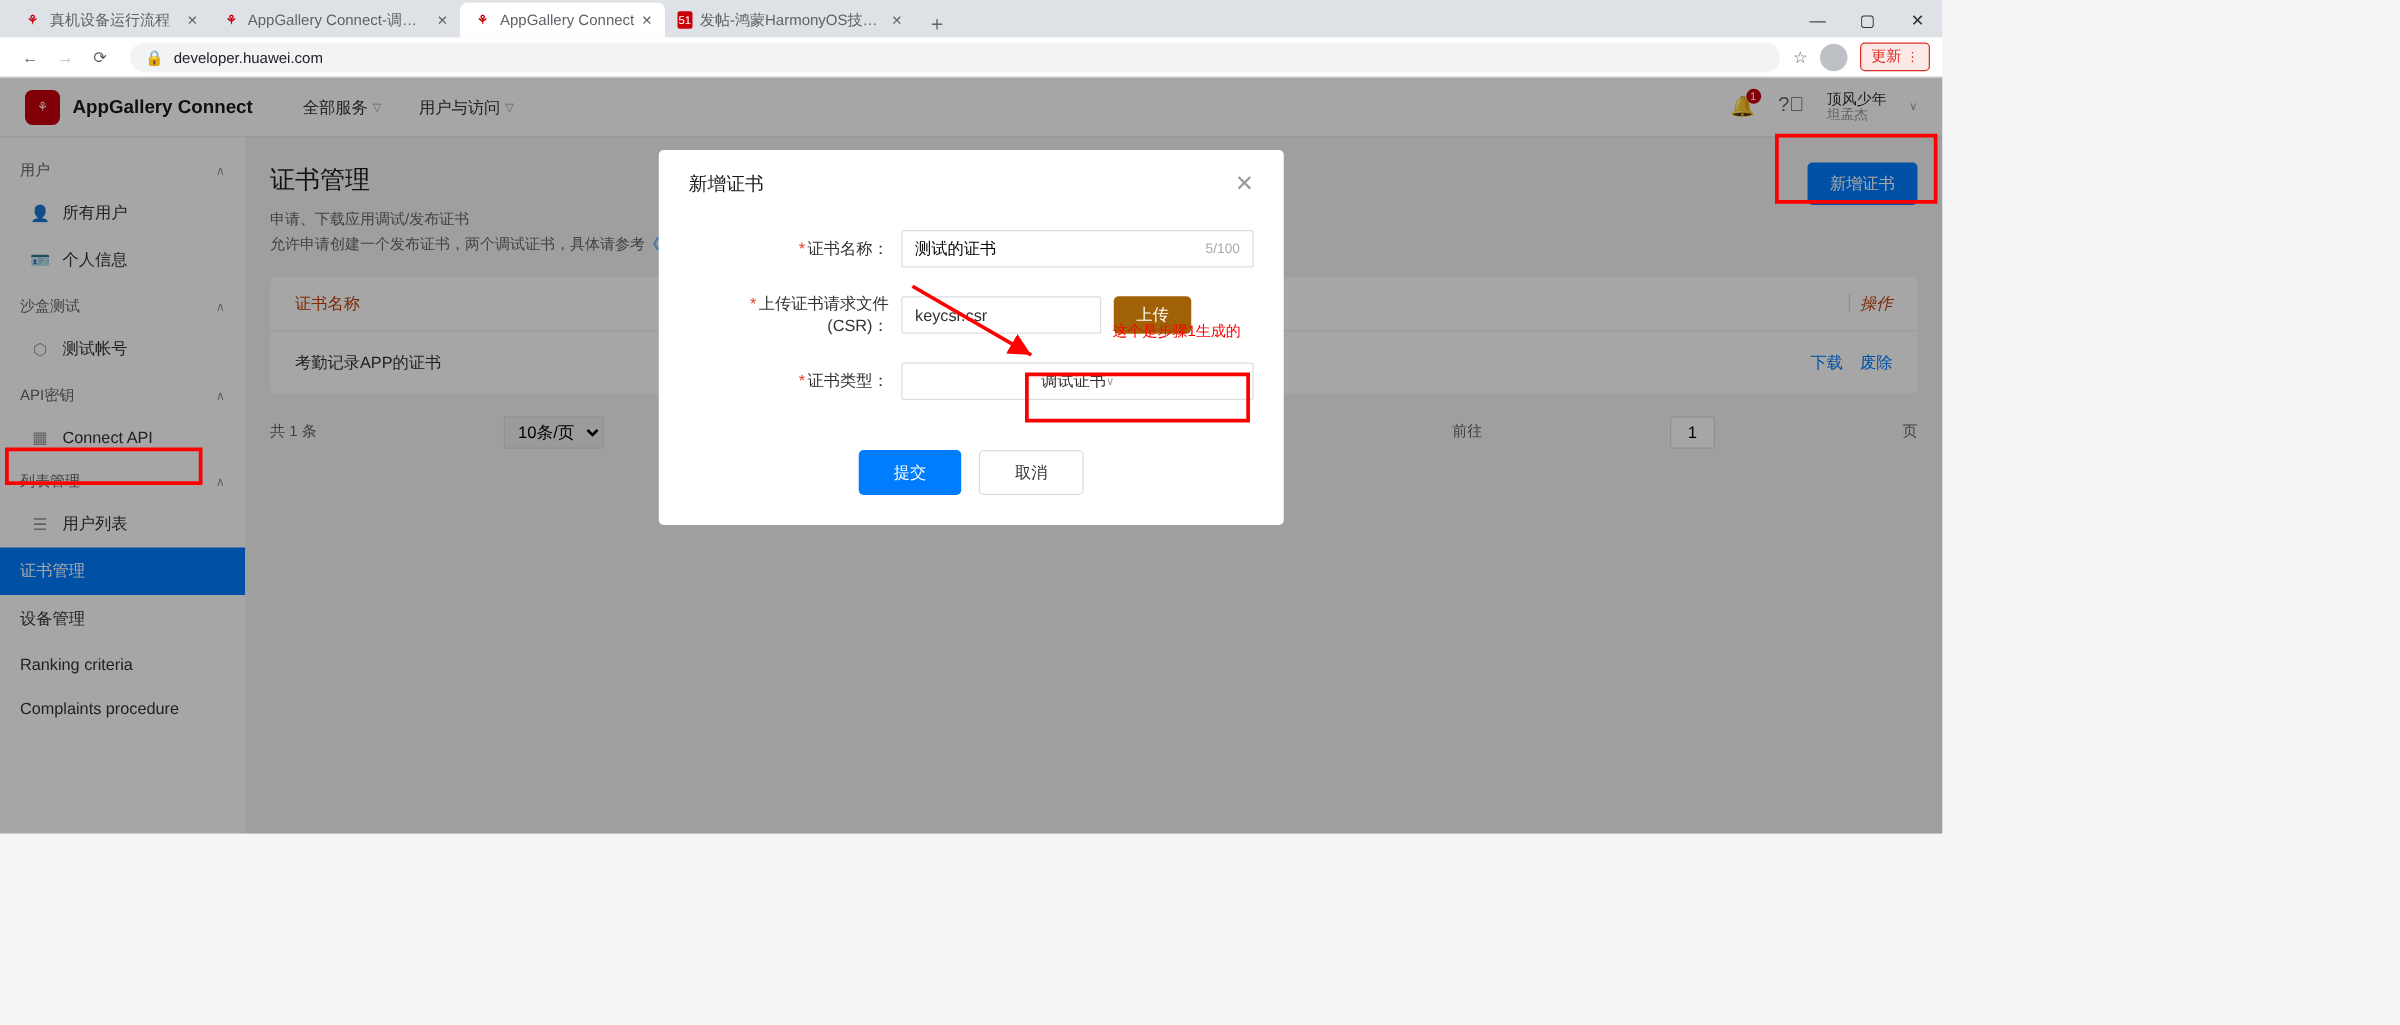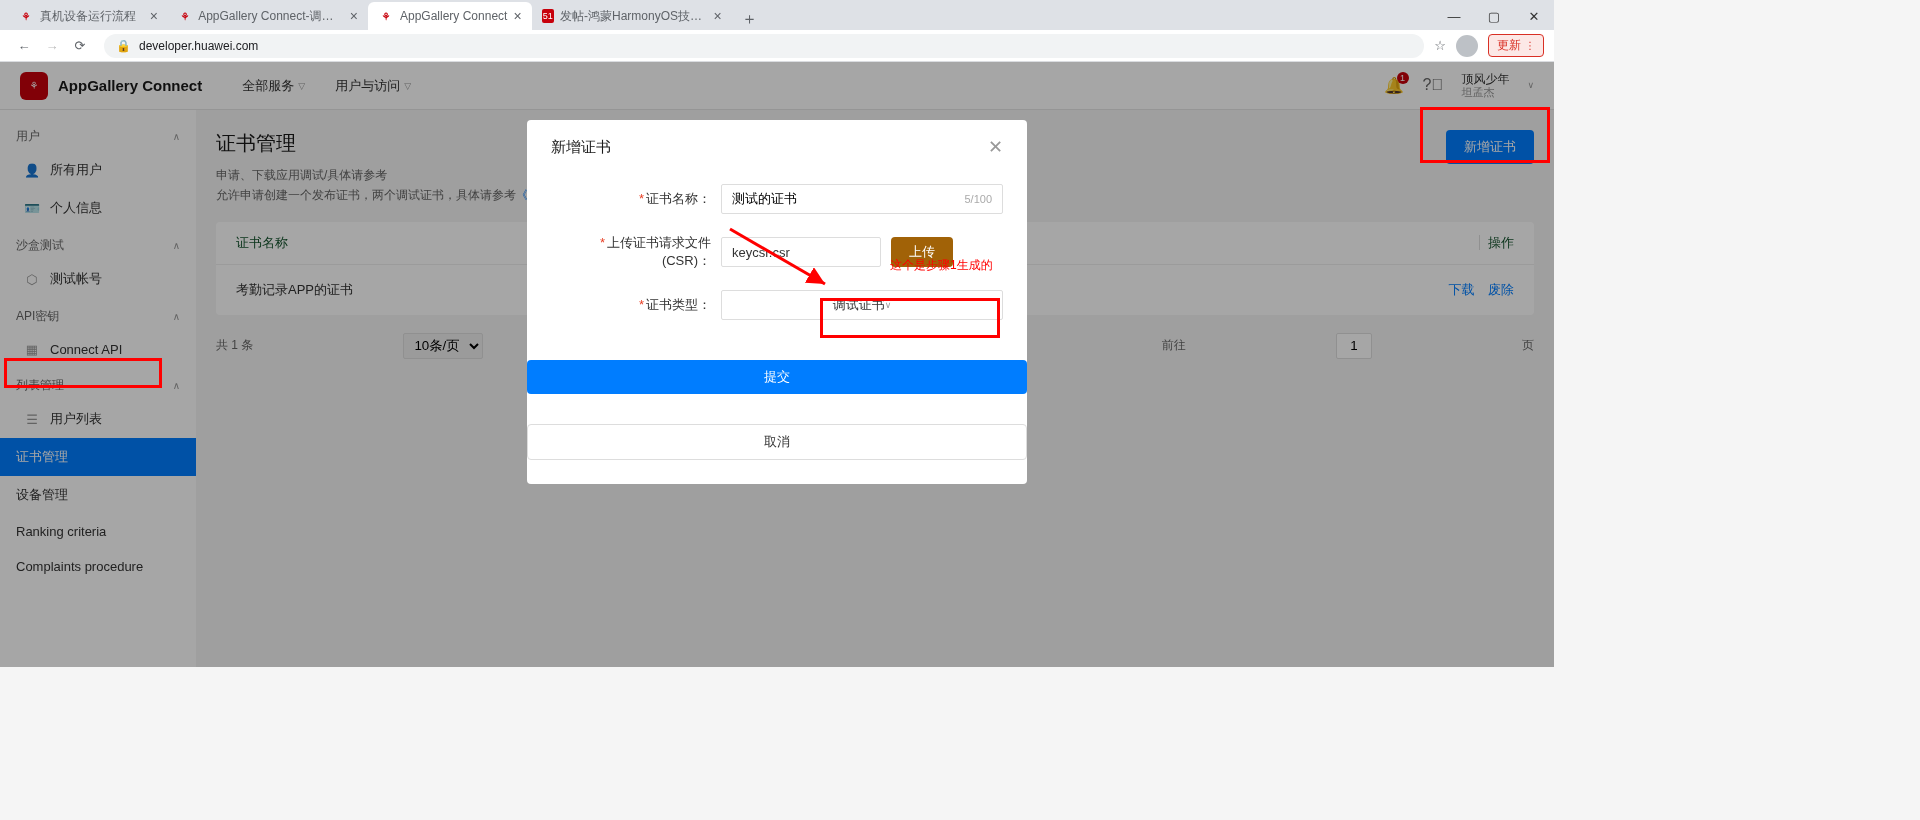--- a/index.html
+++ b/index.html
@@ -43,21 +43,21 @@
   .chev { color: #999; font-size: 10px; }
 
   .content { flex: 1; padding: 20px; overflow: auto; }
   .page-head { display: flex; justify-content: space-between; align-items: flex-start; margin-bottom: 16px; }
   .page-title { font-size: 20px; color: #191919; margin-bottom: 8px; }
   .page-desc { font-size: 12px; color: #666; line-height: 1.7; }
   .page-desc a { color: #007dff; text-decoration: none; }
   .primary-btn { background: #007dff; color: #fff; border: none; padding: 8px 18px; border-radius: 4px; font-size: 13px; cursor: pointer; }
   
   .table-card { background: #fff; border-radius: 4px; }
-  .tbl-head { display: flex; padding: 12px 20px; color: #14532d; font-size: 13px; border-bottom: 1px solid #eee; align-items: center; }
+  .tbl-head { display: flex; padding: 12px 20px; color: #c2410c; font-size: 13px; border-bottom: 1px solid #eee; align-items: center; }
   .tbl-col-name { flex: 1; }
   .tbl-col-op { width: 100px; text-align: right; }
   .tbl-row { display: flex; padding: 16px 20px; font-size: 13px; }
   .row-actions a { color: #007dff; margin-left: 10px; text-decoration: none; cursor: pointer; }
 
   .pager { display: flex; align-items: center; gap: 10px; justify-content: space-between; margin-top: 18px; font-size: 12px; color: #666; }
   .pager select { height: 26px; border: 1px solid #ddd; border-radius: 2px; padding: 0 6px; }
   .pg-btn { width: 26px; height: 26px; border: 1px solid #ddd; background: #fff; display: flex; align-items: center; justify-content: center; cursor: pointer; color: #999; border-radius: 2px; }
   .pg-btn.active { background: #007dff; color: #fff; border-color: #007dff; }
   .pg-input { width: 36px; height: 26px; border: 1px solid #ddd; text-align: center; border-radius: 2px; }
@@ -68,21 +68,21 @@
   .modal-head { display: flex; justify-content: space-between; align-items: center; padding: 16px 24px; font-size: 15px; color: #191919; }
   .modal-close { font-size: 18px; color: #999; cursor: pointer; }
   .form-row { display: flex; align-items: center; padding: 10px 24px; gap: 10px; position: relative; }
   .form-label { width: 160px; text-align: right; font-size: 13px; color: #333; }
   .req { color: #e84026; margin-right: 2px; }
   .form-input { flex: 1; height: 30px; border: 1px solid #ddd; border-radius: 2px; padding: 14px 10px; font-size: 13px; display: flex; align-items: center; }
   .form-input input { border: none; outline: none; width: 100%; font-size: 13px; }
   .cnt { color: #aaa; font-size: 11px; text-align: right; }
   .upload-btn { background: #a16207; color: #fff; border: none; padding: 0 18px; height: 30px; border-radius: 4px; font-size: 13px; cursor: pointer; }
   .select-box { flex: 1; height: 30px; border: 1px solid #ddd; border-radius: 2px; padding: 0 10px; display: flex; align-items: center; justify-content: center; font-size: 13px; cursor: pointer; }
-  .modal-foot { display: flex; gap: 30px; margin-top: 30px; flex-direction: column; }
+  .modal-foot { display: flex; justify-content: center; gap: 14px; margin-top: 30px; }
   .btn-outline { background: #fff; border: 1px solid #ddd; color: #333; padding: 8px 28px; border-radius: 4px; font-size: 13px; cursor: pointer; }
   .btn-primary { background: #007dff; color: #fff; border: none; padding: 8px 28px; border-radius: 4px; font-size: 13px; cursor: pointer; }
 
   
   .annot { position: absolute; border: 3px solid #ff0000; pointer-events: none; }
   .annot-text { position: absolute; color: #ff0000; font-size: 12px; font-weight: 500; }
   
   
   .arrow { position: absolute; width: 100px; height: 2px; pointer-events:none; }
   .arrow svg { width:100%; height:100%; overflow:visible; }
@@ -224,31 +224,31 @@
       <div class="side-item" style="padding-left:16px;color:#333;">
           <span>Complaints procedure</span>
         </div>
     </div>
 
     <div class="content">
       <div class="page-head">
         <div>
           <div class="page-title">证书管理</div>
           <div class="page-desc">
-            <span>申请、下载应用调试/具体请参考</span><br>
+            <span>申请、下载应用调试/发布证书</span><br>
             <span>允许申请创建一个发布证书，两个调试证书，具体请参考</span><a href="#">《证书管理操作指导》</a>
           </div>
         </div>
         <button class="primary-btn">新增证书</button>
       </div>
 
       <div class="table-card">
         <div class="tbl-head">
           <div class="tbl-col-name">证书名称</div>
-          <div class="tbl-col-op" style="position:relative;"><span style="border-left:1px solid #ddd;padding-left:8px;">操作</span></div>
+          <div class="tbl-col-op" style="position:relative;font-style:italic;"><span style="border-left:1px solid #ddd;padding-left:8px;">操作</span></div>
         </div>
         <div class="tbl-row">
           <div class="tbl-col-name">考勤记录APP的证书</div>
           <div class="tbl-col-op row-actions">
             <a>下载</a>
             <a>废除</a>
           </div>
         </div>
       </div>
 

